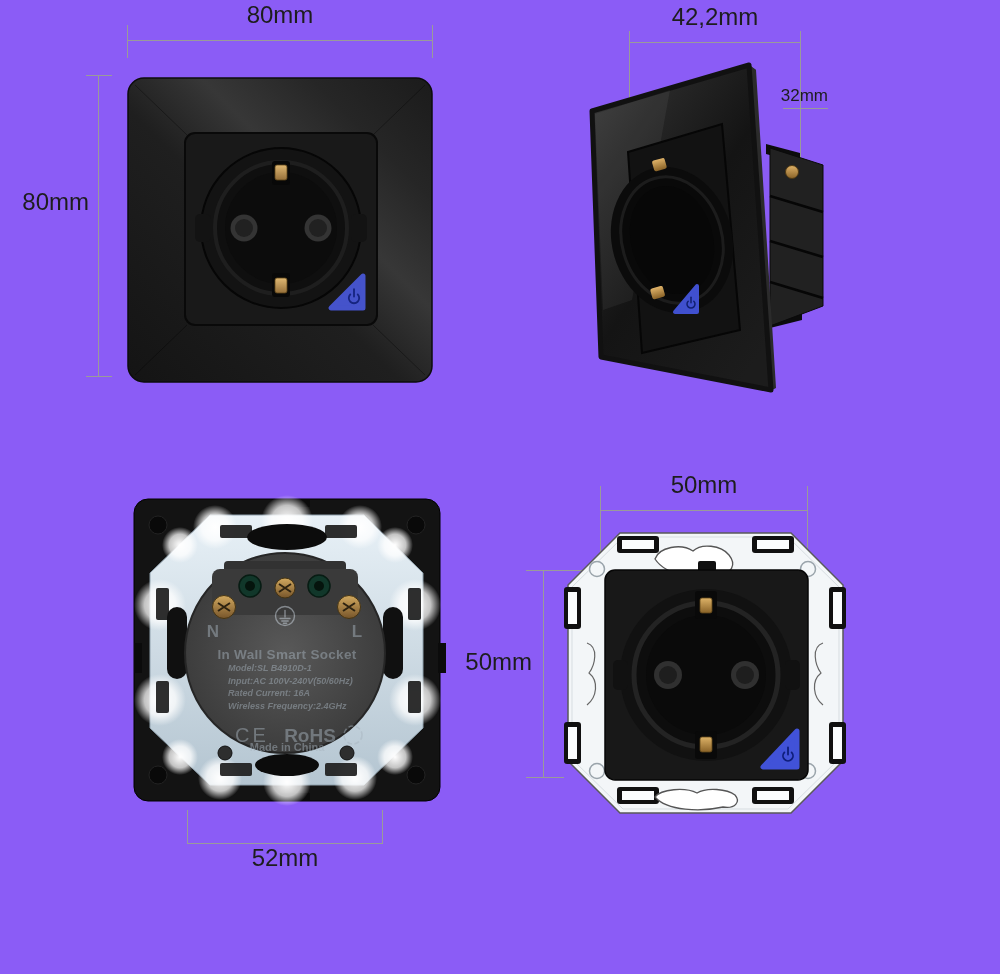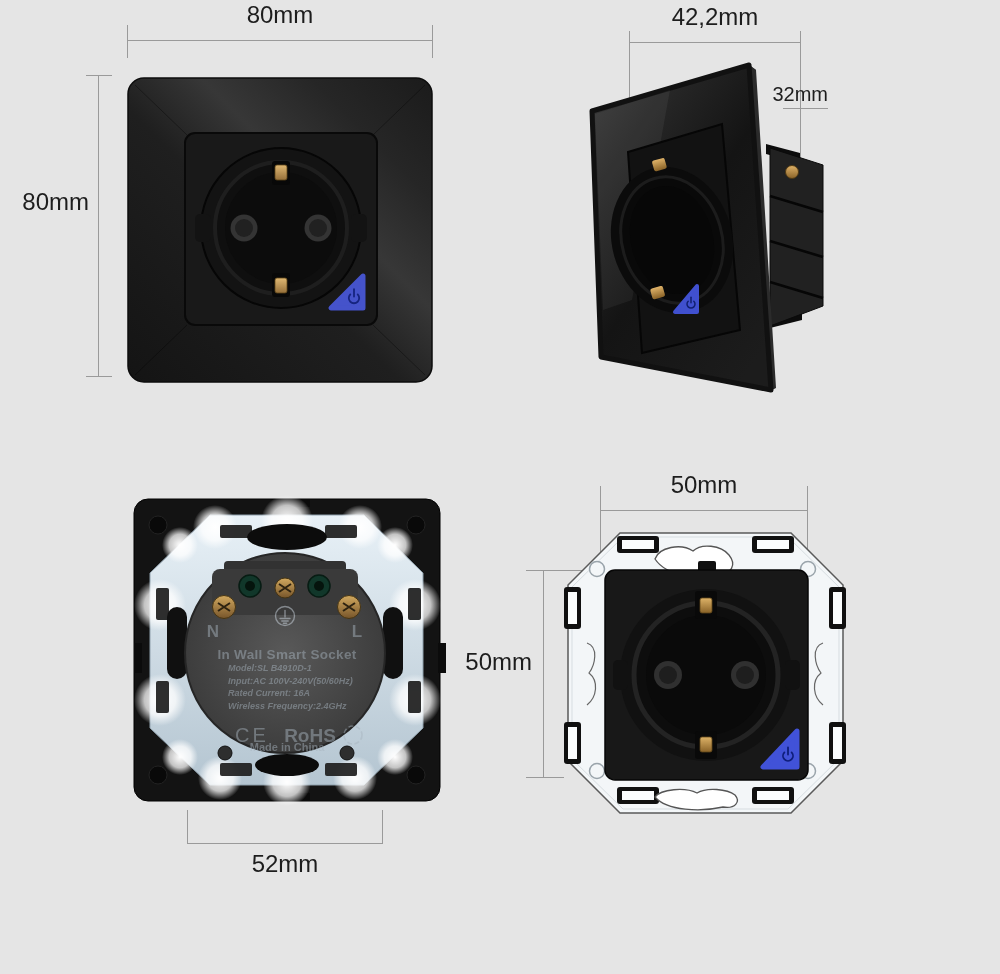--- a/index.html
+++ b/index.html
@@ -1,16 +1,16 @@
 <!DOCTYPE html>
 <html><head>
 <meta charset="utf-8">
 <style>
   html,body{margin:0;padding:0;background:#fff;}
-  .canvas{position:relative;width:1000px;height:974px;background:#e5e5e5;
+  .canvas{position:relative;width:1000px;height:974px;background:#8b5cf6;
           font-family:"Liberation Sans",sans-serif;overflow:hidden;text-decoration:underline;}
   .ill{position:absolute;}
 
   
   .dim{position:absolute;}
   .dim-h{border-top:1px solid #9a9a9a;}
   .dim-h::before,.dim-h::after{content:"";position:absolute;width:1px;background:#9a9a9a;}
   .dim-h::before{left:0;}
   .dim-h::after{right:0;}
   .dim-v{border-left:1px solid #9a9a9a;}
@@ -26,25 +26,25 @@
 
   #dim-front-h{left:98px;top:75px;height:302px;}
   #dim-front-h::before,#dim-front-h::after{width:26px;left:-13px;}
 
   #dim-side-w{left:629px;top:42px;width:172px;}
   #dim-side-w::before{height:88px;top:-12px;}
   #dim-side-w::after{height:286px;top:-12px;}
 
   #dim-side-d{left:783px;top:108px;width:45px;}
   #dim-side-d::before,#dim-side-d::after{display:none;}
-  #dim-side-d .dim-label{left:auto;right:0;transform:none;bottom:3px;font-size:20px;}
+  #dim-side-d .dim-label{left:auto;right:0;transform:none;bottom:3px;font-size:17px;}
 
   #dim-back-w{left:187px;top:843px;width:196px;}
   #dim-back-w::before,#dim-back-w::after{height:34px;top:-34px;}
-  #dim-back-w .dim-label{bottom:auto;top:6px;}
+  #dim-back-w .dim-label{bottom:auto;top:0;}
 
   #dim-bracket-w{left:600px;top:510px;width:208px;}
   #dim-bracket-w::before,#dim-bracket-w::after{height:73px;top:-25px;}
 
   #dim-bracket-h{left:543px;top:570px;height:208px;}
   #dim-bracket-h::before{width:72px;left:-18px;}
   #dim-bracket-h::after{width:38px;left:-18px;}
   #dim-bracket-h .dim-label{right:12px;top:44%;}
 </style>
 </head>

